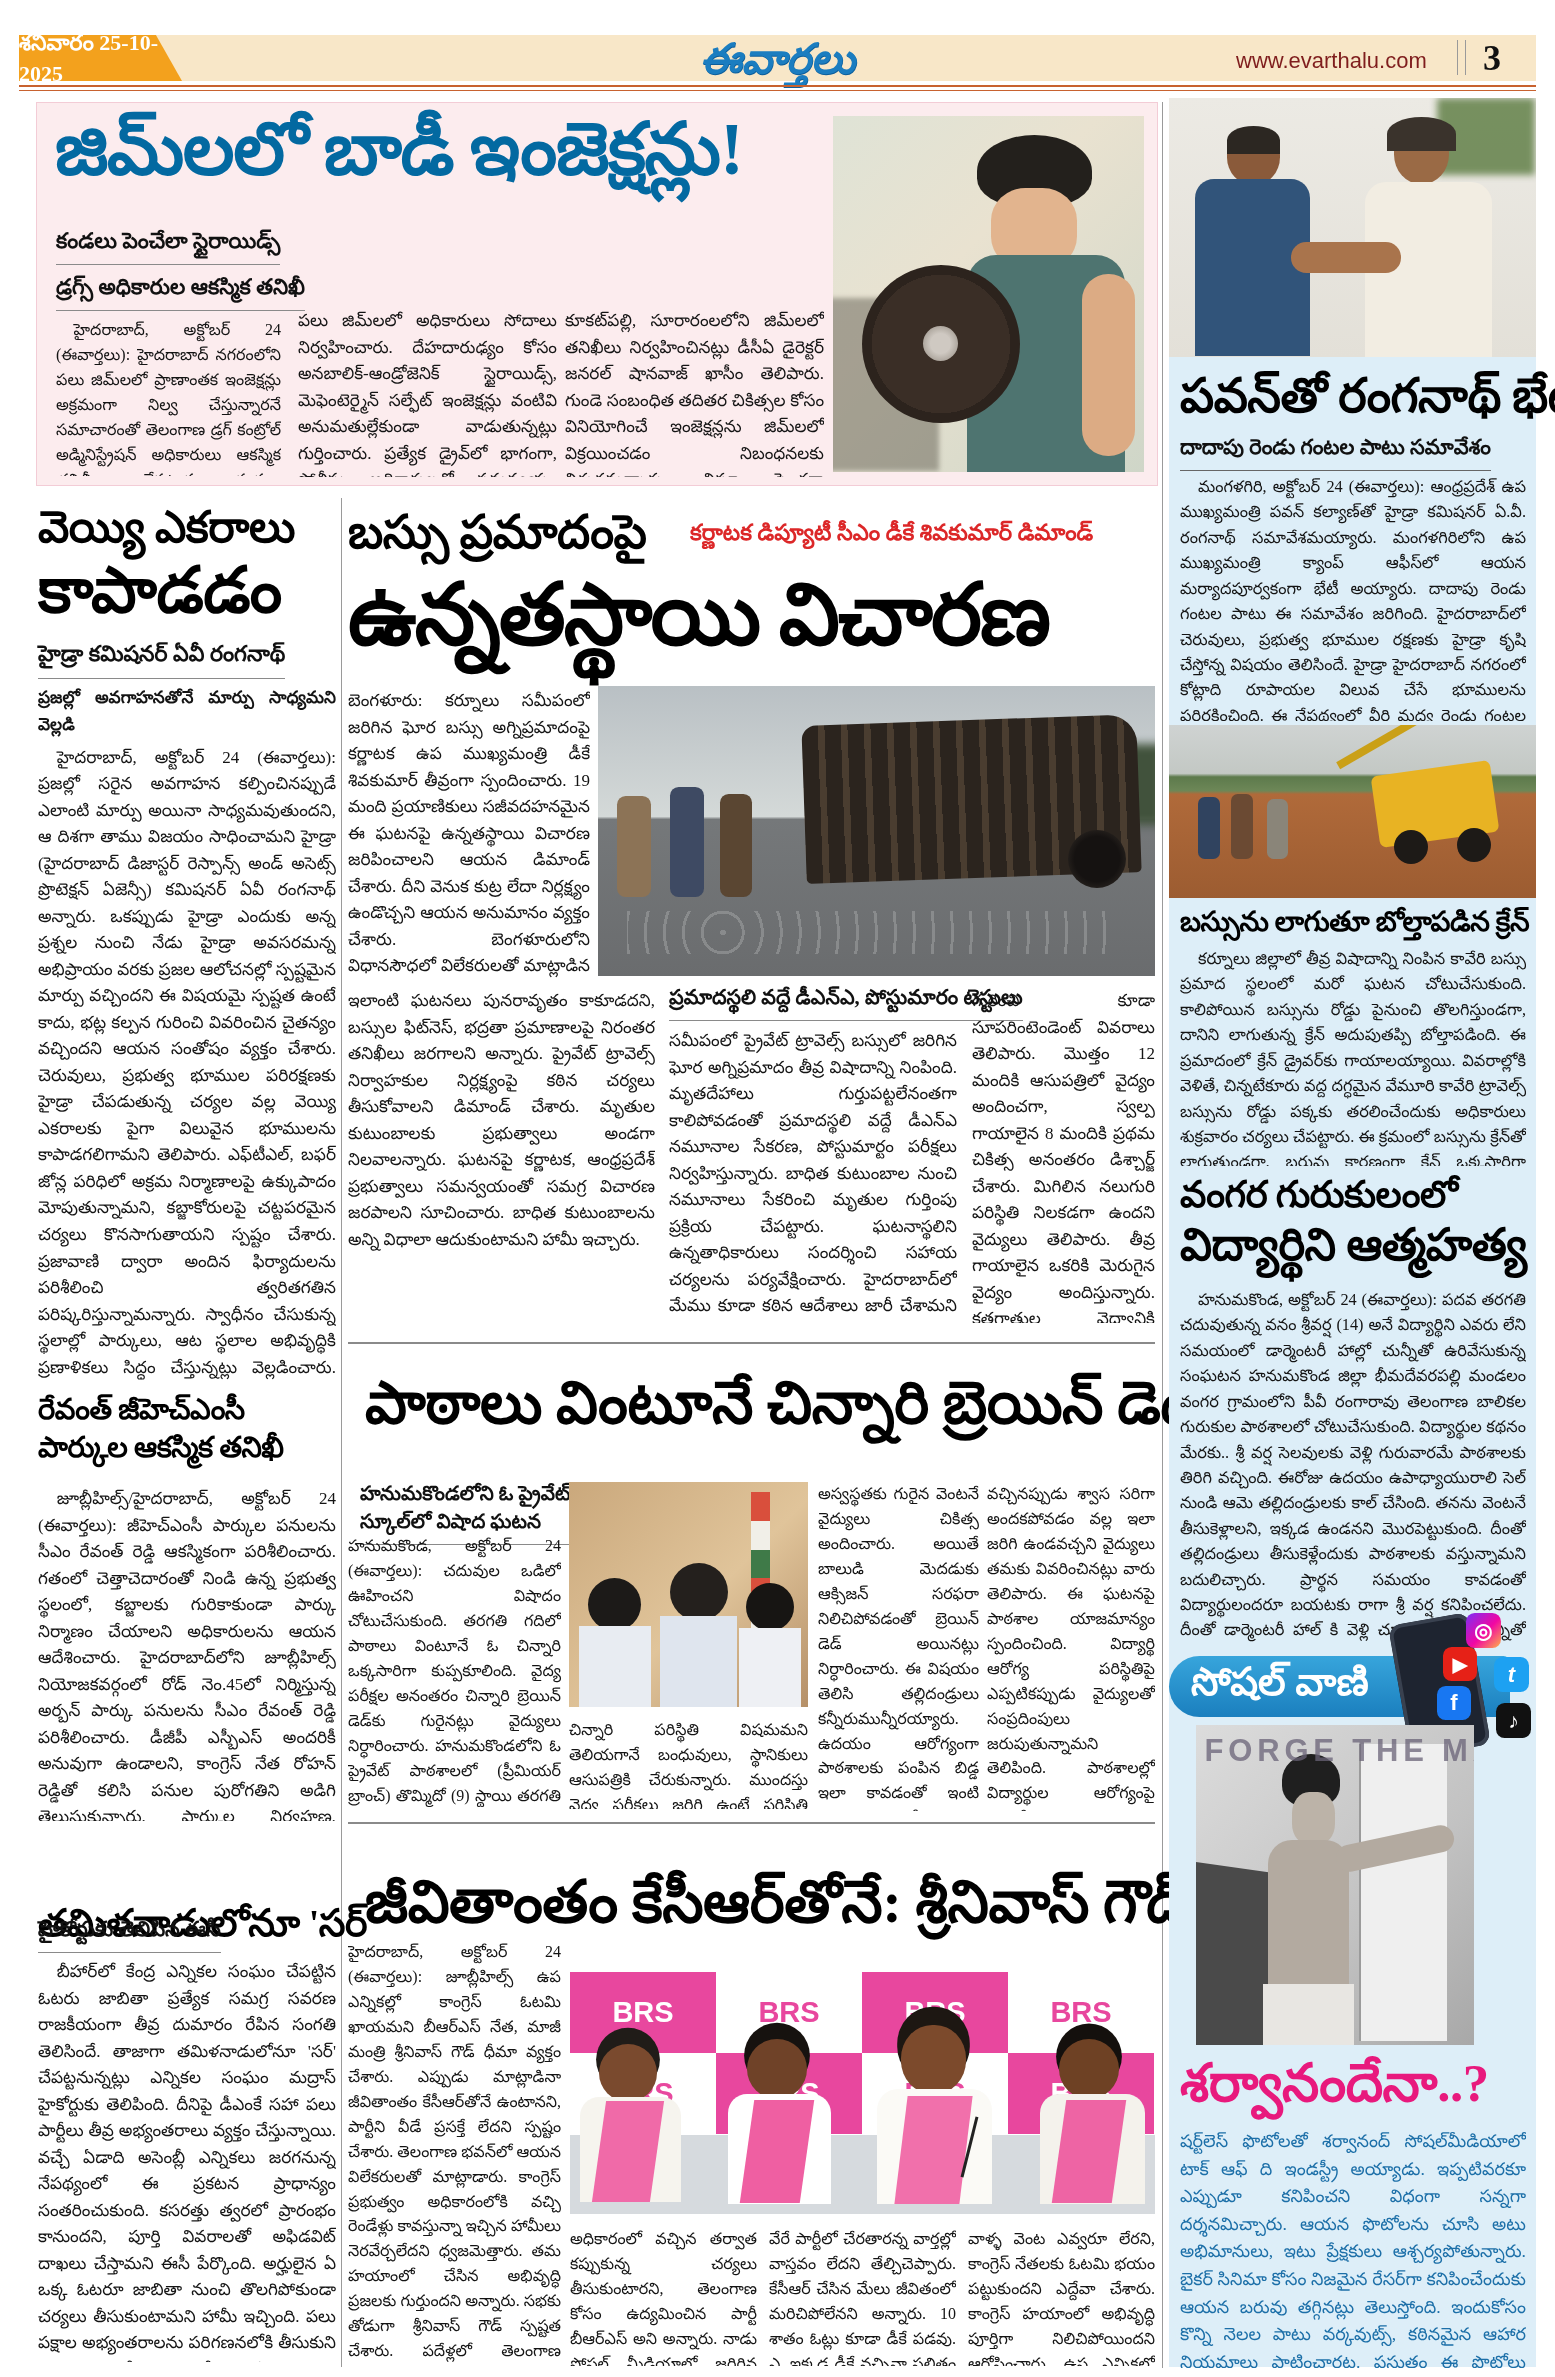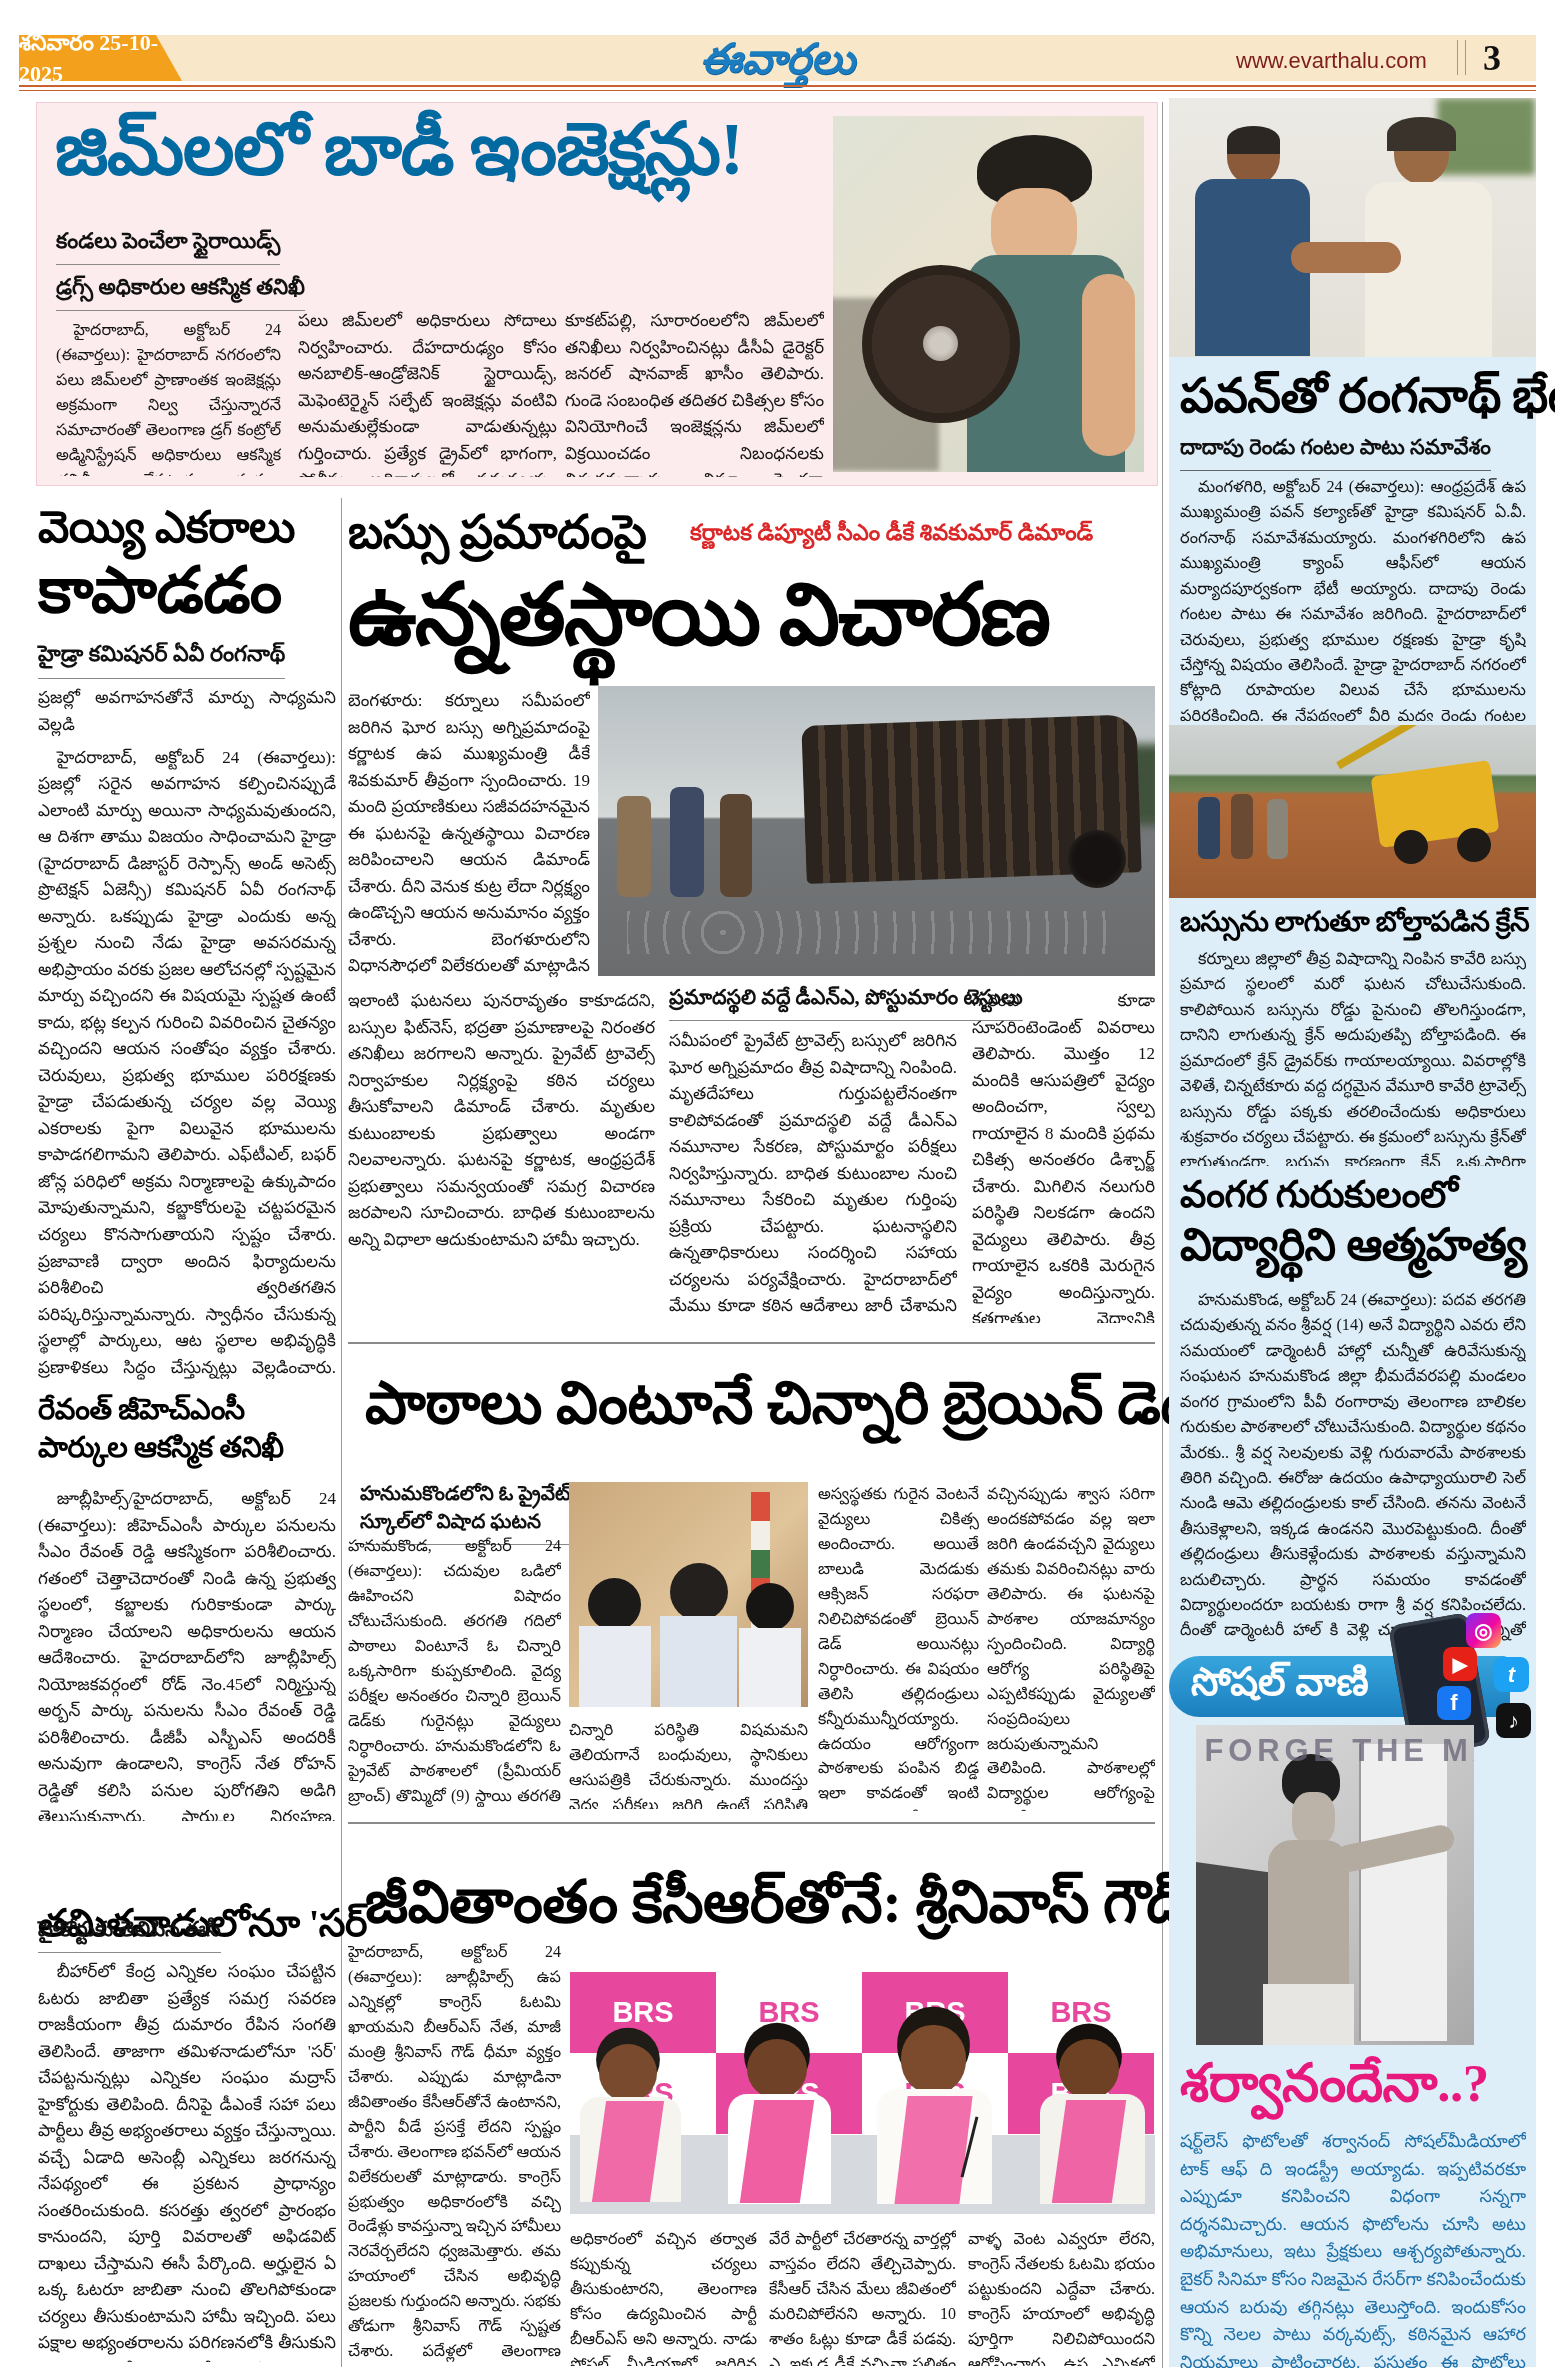--- a/index.html
+++ b/index.html
@@ -1,21 +1,21 @@
 <!DOCTYPE html>
 <html style="font-size:7.7px"><head>
 <meta charset="utf-8">
 <style>
   html,body{margin:0;padding:0;background:#ffffff;}
   .page{position:relative;width:1555px;height:2377px;background:#ffffff;
         font-family:"Liberation Serif","DejaVu Serif",serif;overflow:hidden;}
   .abs{position:absolute;}
   .bt{font-size:17px;line-height:1.56;text-align:justify;color:#141414;overflow:hidden;}
   .bt p{margin:0 0 6.7px 0;text-indent:1.1em;}
-  .lead{font-weight:normal;text-indent:0 !important;}
+  .lead{font-weight:bold;text-indent:0 !important;}
   .hl{font-weight:800;color:#000;line-height:1.08;letter-spacing:-0.5px;white-space:nowrap;}
   .sub{font-weight:bold;color:#111;border-bottom:1.4px solid #8a8a8a;padding-bottom:5.8px;white-space:nowrap;}
   .pic{position:absolute;overflow:hidden;}
   .rule-h{position:absolute;background:#8a8a8a;height:1.9px;}
   .rule-v{position:absolute;background:#9a9a9a;width:1px;}
   
   .hdr-band{left:19px;top:35px;width:1517px;height:46px;background:#f8e7c8;}
   .date-box{left:19px;top:35px;width:163px;height:46px;background:#f3a11d;
             clip-path:polygon(0 0,84% 0,100% 100%,0 100%);
             display:flex;align-items:center;justify-content:center;}

